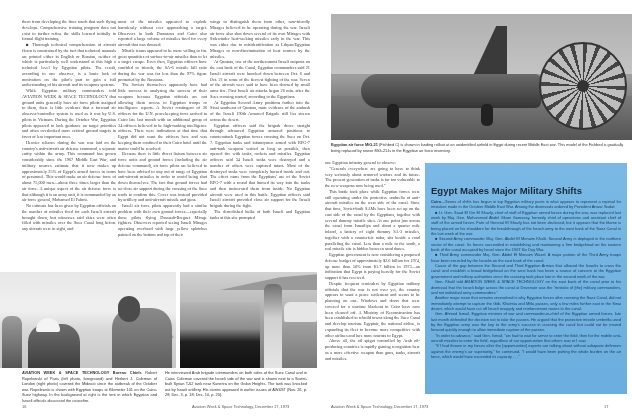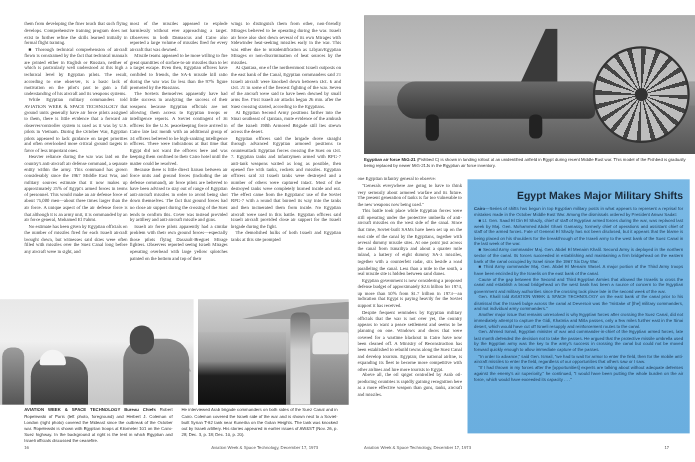--- a/index.html
+++ b/index.html
@@ -91,23 +91,23 @@
       padding: 4px 6px 4px 6px;
       font-family: "Liberation Sans", sans-serif;
       color: #1d3a57;
       overflow: hidden;
     }
     #sidebar h2 {
       font-family: "Liberation Sans", sans-serif;
       font-weight: bold;
       font-size: 9.5px;
       line-height: 12px;
-      text-align: right;
+      text-align: left;
       color: #1a2a3a;
-      margin: 6px 0 2px 0;
+      margin: 18px 0 2px 0;
     }
     #sidebar p {
       font-size: 3.95px;
       line-height: 5.35px;
       text-align: justify;
       text-indent: 4px;
       margin: 0;
     }
     #sidebar p.first { text-indent: 0; }
     #sidebar .dateline { font-weight: bold; }

